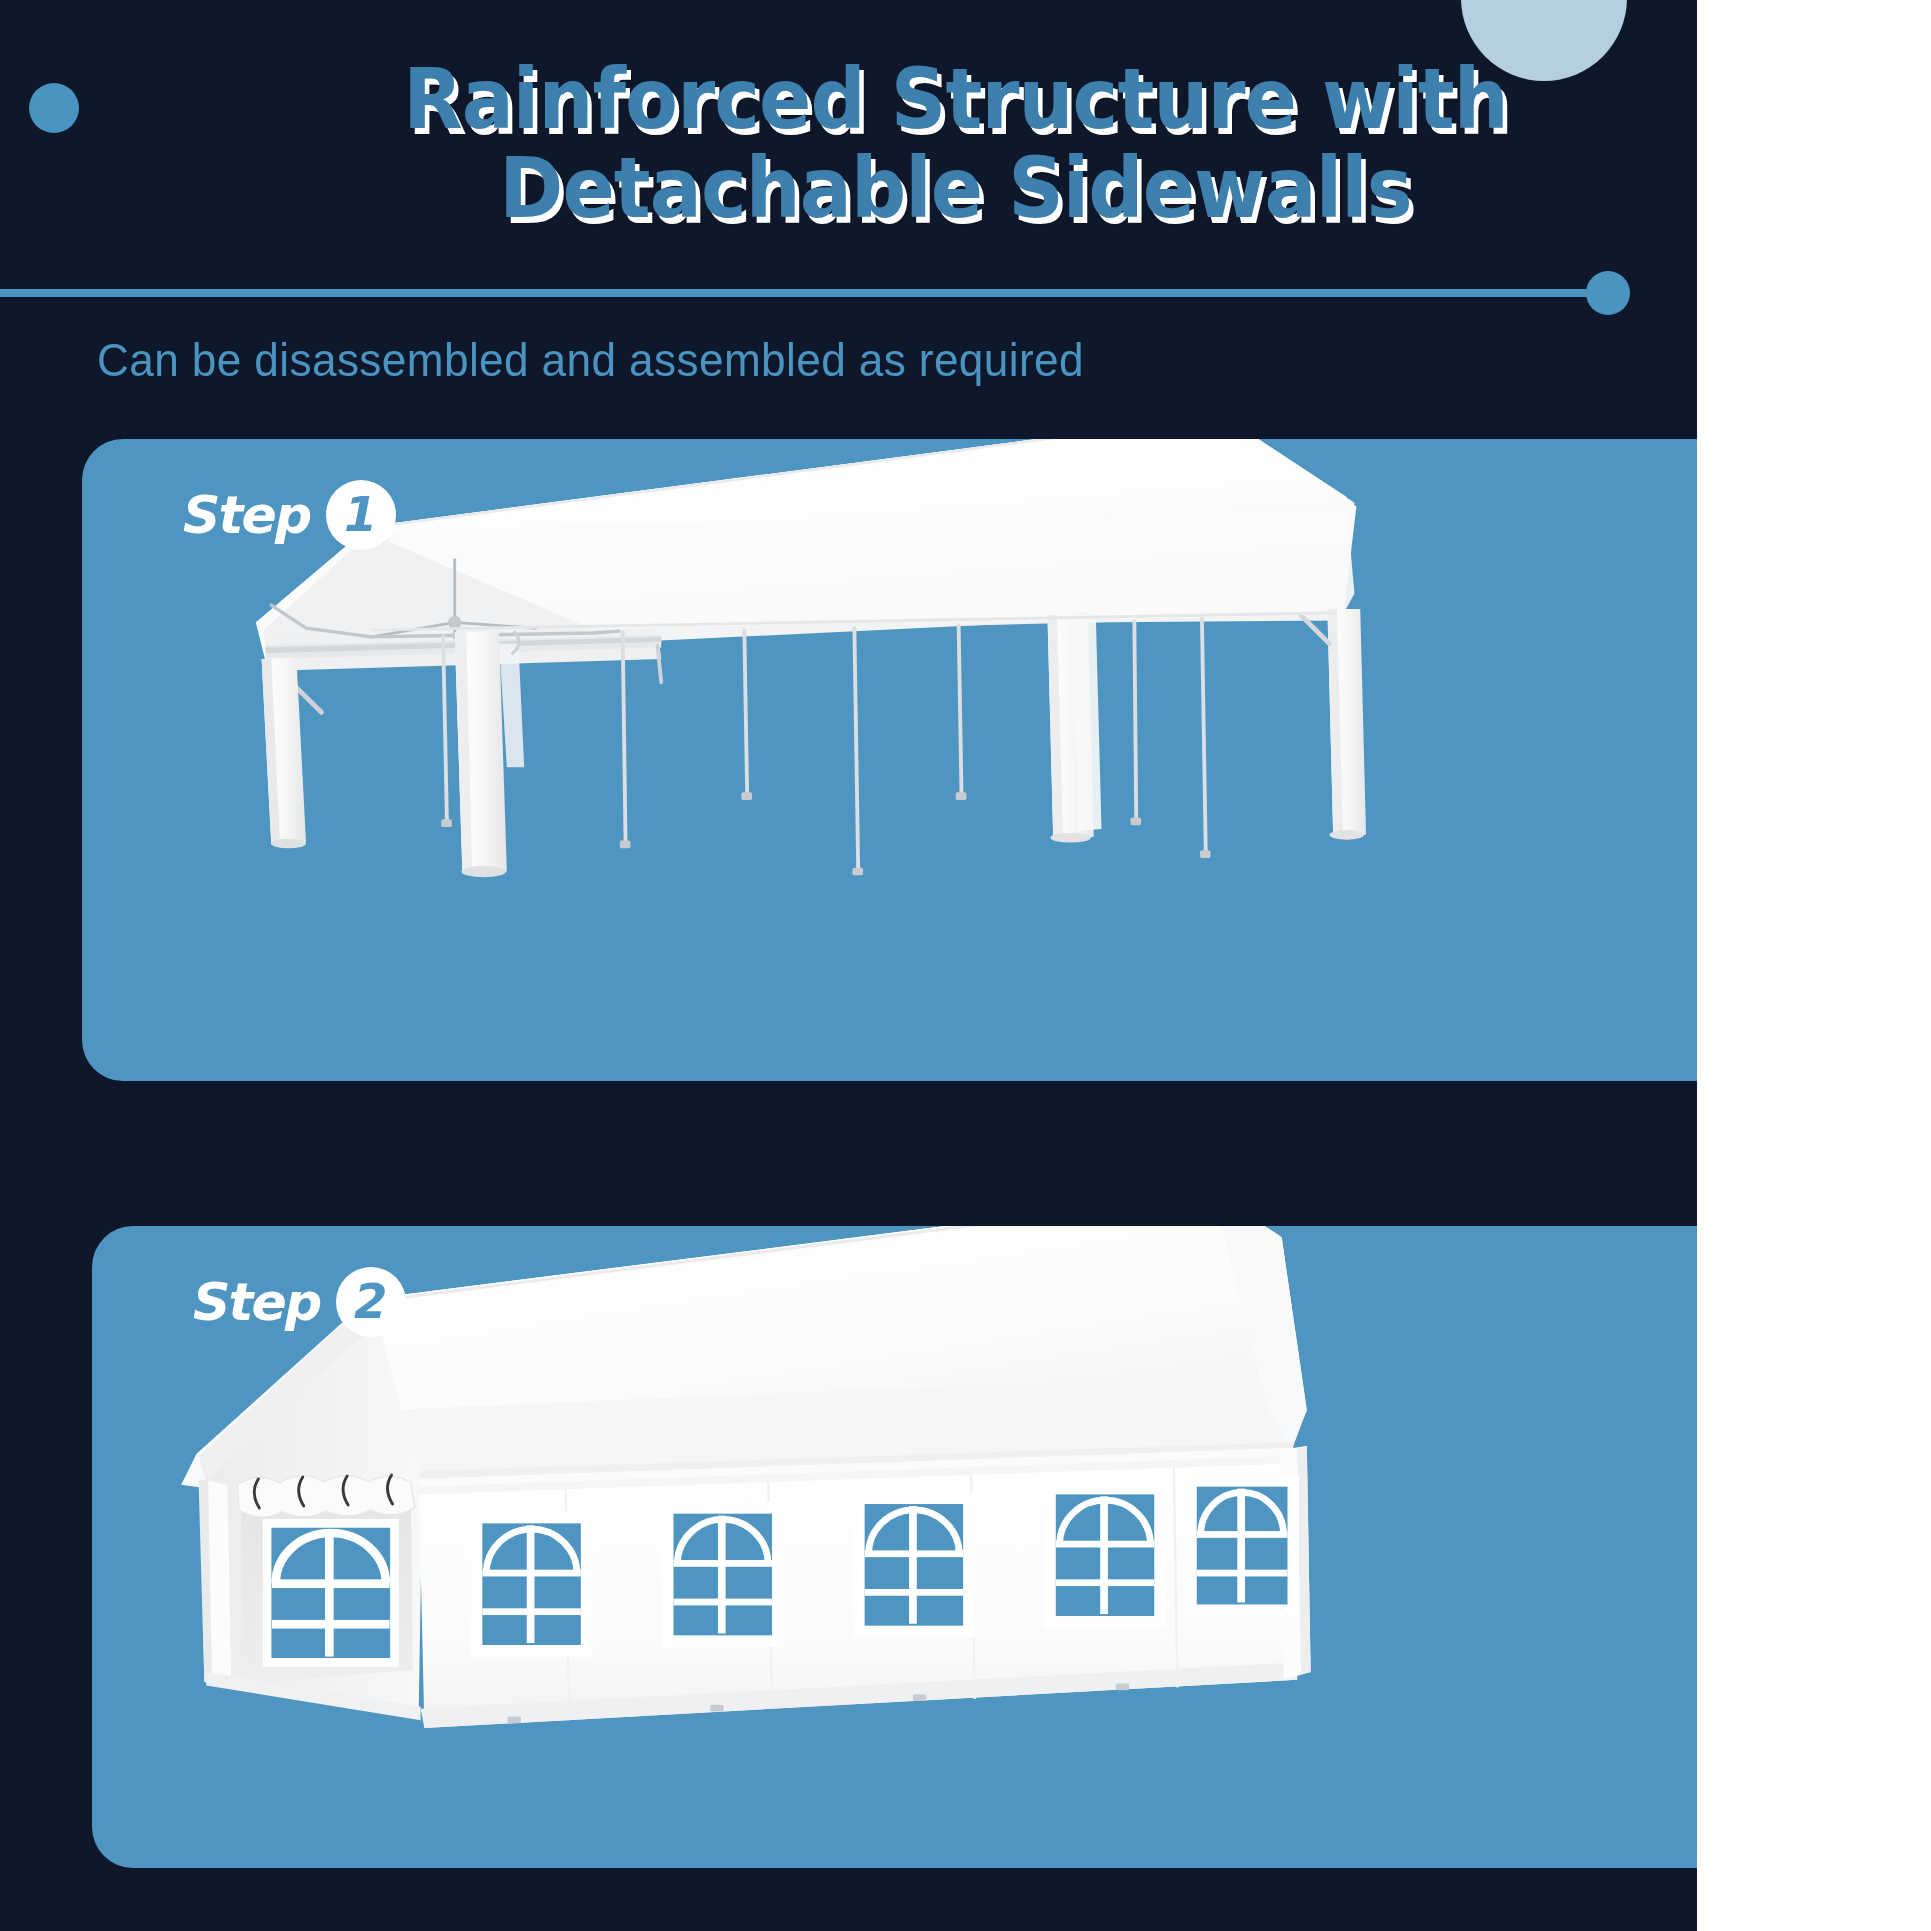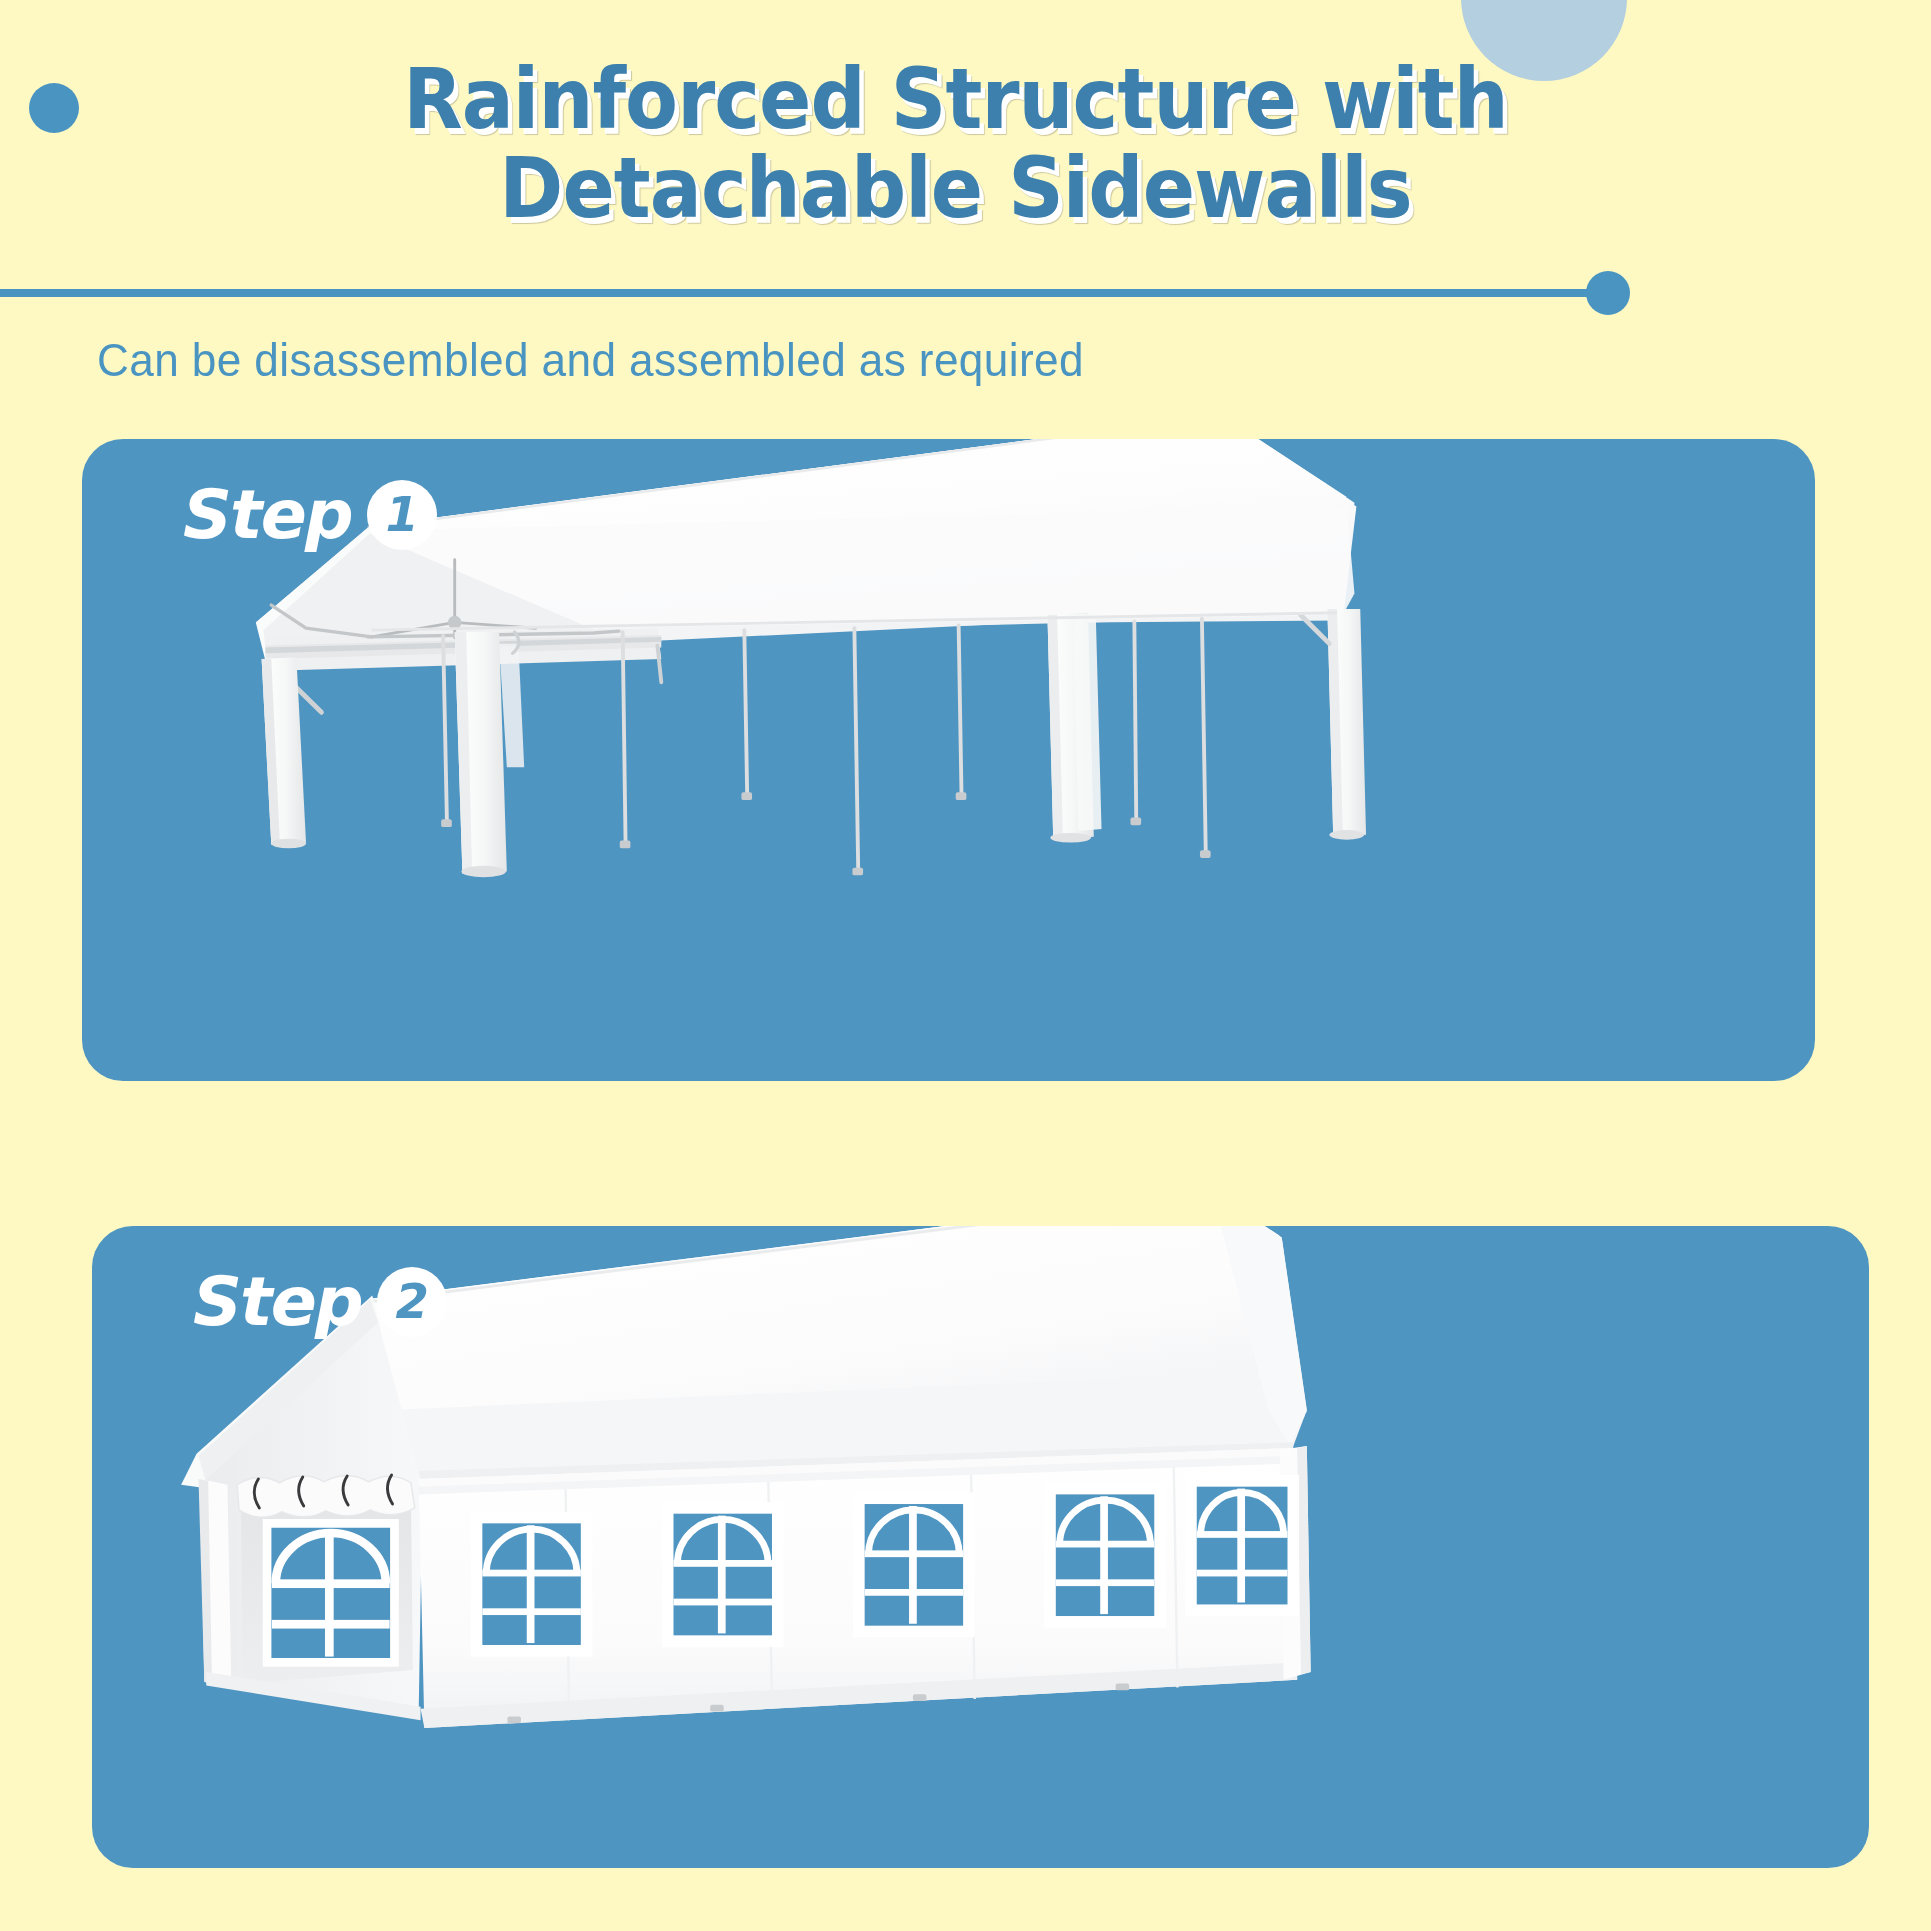--- a/index.html
+++ b/index.html
@@ -2,23 +2,23 @@
 <html><head>
 <meta charset="utf-8">
 <style>
   html, body {
     margin: 0;
     padding: 0;
     background: #ffffff;
   }
   #root {
     position: relative;
-    width: 1931px;
+    width: 1697px;
     height: 1931px;
-    background: #fef9c3;
+    background: #0f172a;
     overflow: hidden;
     font-family: "Liberation Sans", sans-serif;
   }
 
   
   .deco-circle-top {
     position: absolute;
     left: 1461px;
     top: -85px;
     width: 166px;
@@ -102,21 +102,21 @@
     top: 41px;
     display: flex;
     align-items: center;
     gap: 15.4px;
     z-index: 5;
   }
   .step-word {
     font-family: "DejaVu Sans", sans-serif;
     font-weight: bold;
     font-style: italic;
-    font-size: 68px;
+    font-size: 52px;
     color: #ffffff;
     letter-spacing: -1.9px;
     line-height: 1;
   }
   .step-num-circle {
     width: 70px;
     height: 70px;
     border-radius: 50%;
     background: #ffffff;
     display: flex;

